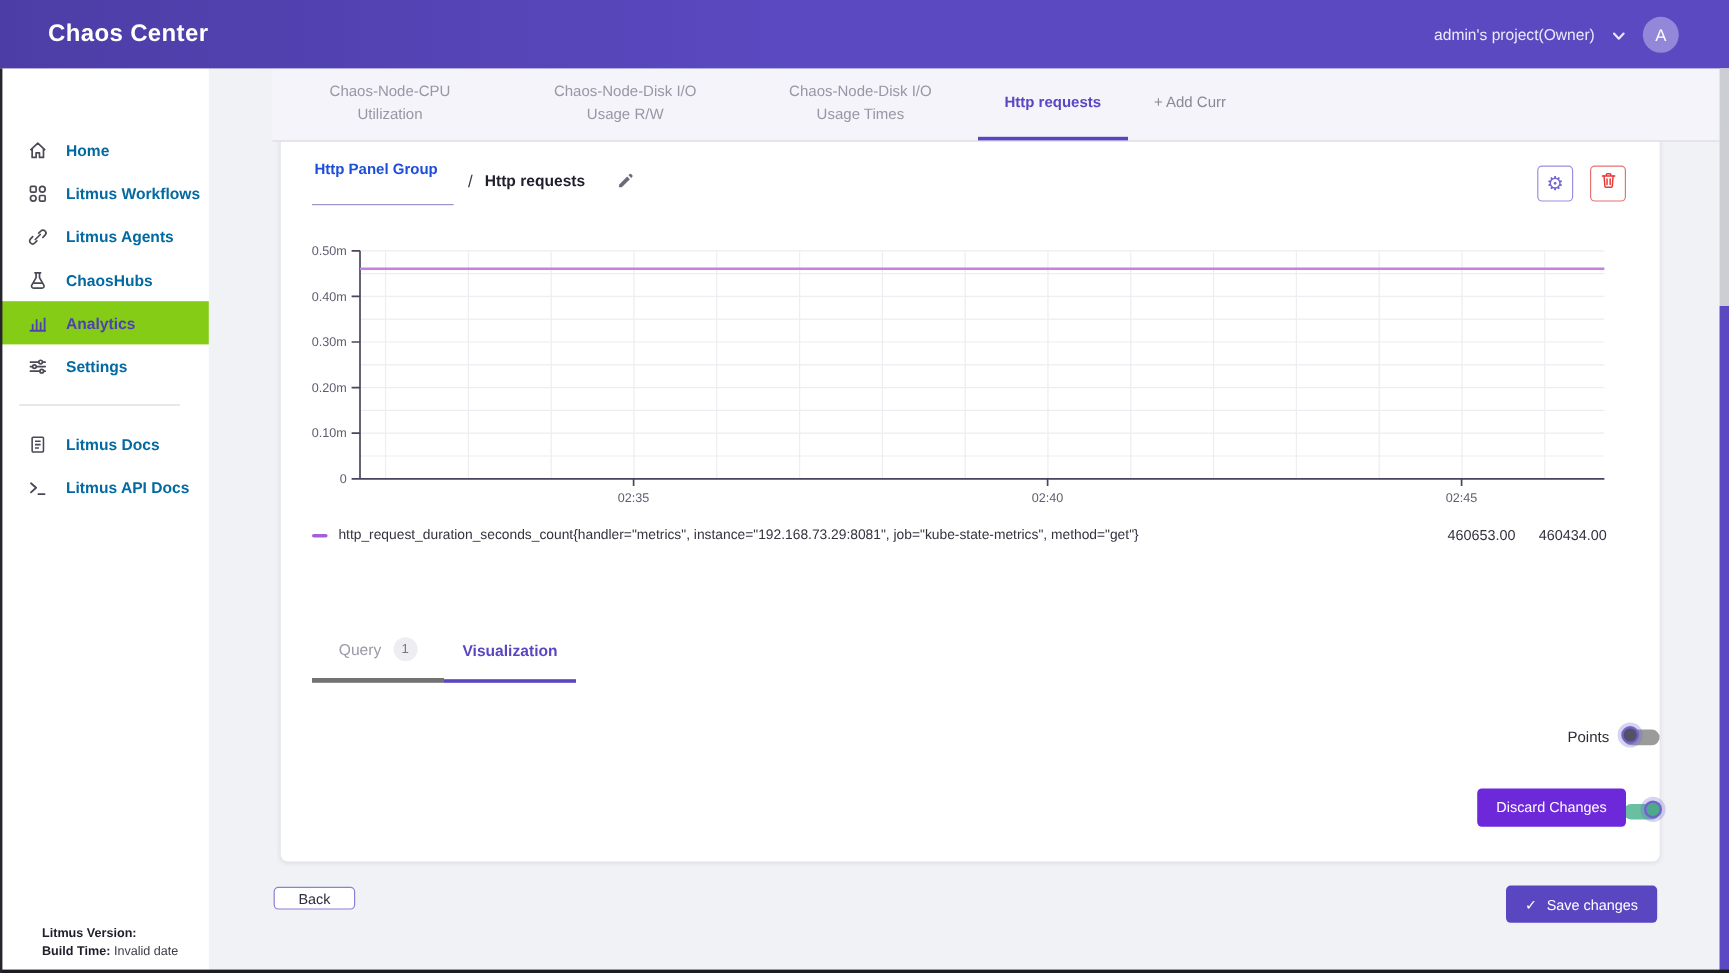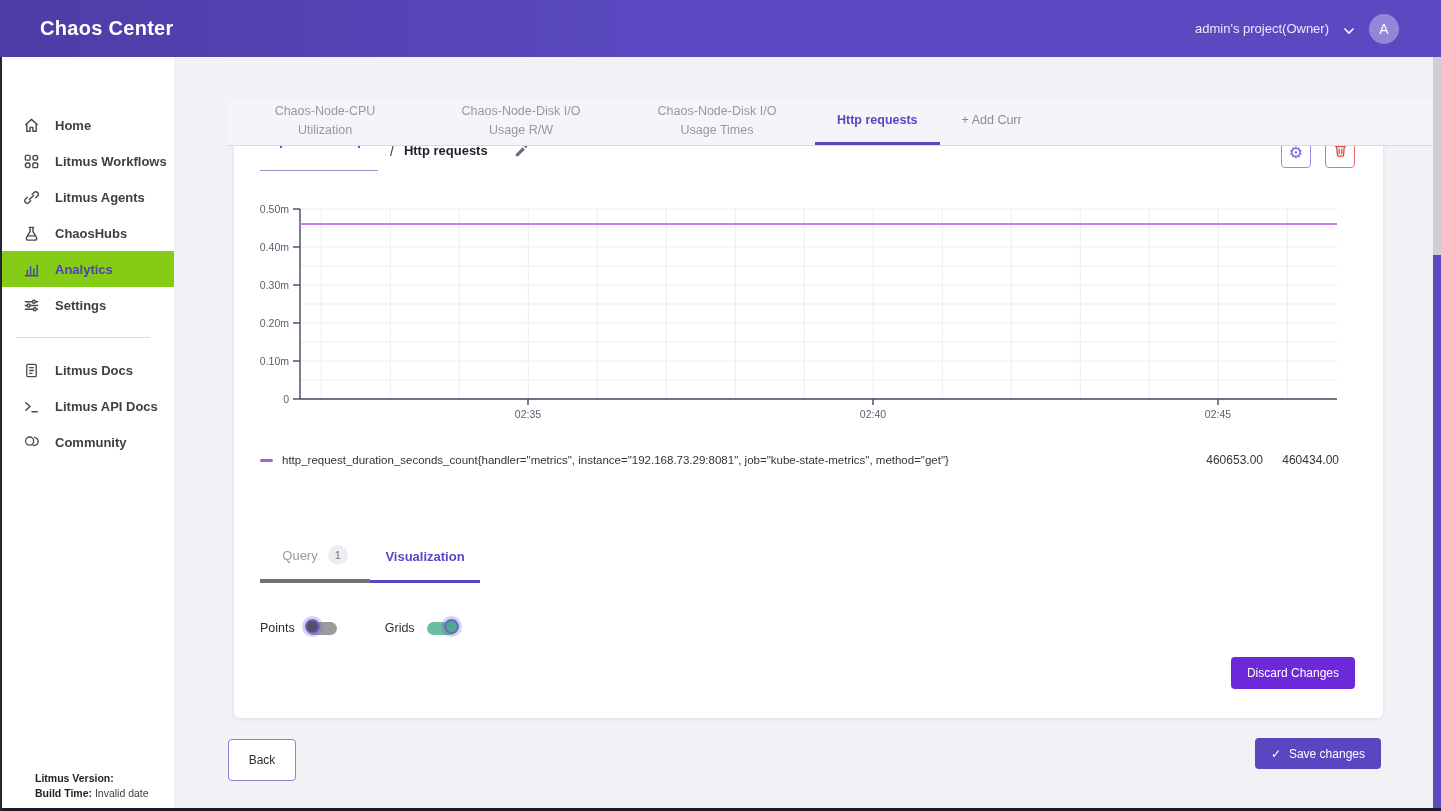--- a/index.html
+++ b/index.html
@@ -29,35 +29,35 @@
     color:#fff; font-size:14px; display:flex; align-items:center; justify-content:center;
   }
 
   
   .sidebar {
     position:absolute; top:57px; left:0; bottom:0; width:174px; background:#ffffff; z-index:30;
   }
   .nav { padding-top:50px; }
   .nav-item {
     height:36px; display:flex; align-items:center; gap:15px; padding-left:23px;
-    font-size:13px; font-weight:bold; color:#404040; cursor:pointer;
+    font-size:13px; font-weight:bold; color:#0369a1; cursor:pointer;
   }
   .nav-item .nicon { width:17px; height:17px; color:#4a4956; flex:0 0 auto; display:flex; }
   .nav-item.active { background:#84cc16; color:#4f41b5; }
   .nav-item.active .nicon { color:#4f41b5; }
   .nav-divider { height:1px; background:#d9d9e0; margin:14px 24px 14px 16px; }
   .version-block { position:absolute; left:16px; bottom:10px; font-size:10.5px; line-height:1.45; color:#2a2935;margin-left:19px; }
   .version-block b { color:#1f1e2a; }
   .version-block .plain { font-weight:normal; color:#3c3b47; }
 
   
   .tabstrip {
-    position:absolute; left:227px; top:57px; right:8px; height:47px;
+    position:absolute; left:227px; top:57px; right:8px; height:61px;
     background:#f4f4fa; border-bottom:1px solid #d9d9e2;
-    display:flex; align-items:stretch; z-index:20;margin-top:42px;
+    display:flex; align-items:stretch; z-index:20;
   }
   .ptab {
     display:flex; align-items:center; justify-content:center; text-align:center;
     font-size:12.5px; color:#9897a5; padding:0 22px; max-width:200px; line-height:1.45;
     border-bottom:3px solid transparent; cursor:pointer;
   }
   .ptab.wrap { width:196px; }
   .ptab.active { color:#5b46c2; font-weight:bold; border-bottom-color:#5b46c2; }
   .ptab.addpanel { color:#8a8998; }
 
@@ -86,59 +86,59 @@
 
   
   .chart-wrap { margin:34px 0 0 0; }
   .chart-wrap svg { display:block; }
 
   
   .legend { padding:6px 44px 0 26px; }
   .legend-head { display:flex; font-size:12px; color:#2bc4d4; }
   .legend-head .col-avg { margin-left:auto; width:70px; text-align:right; }
   .legend-head .col-curr { width:76px; text-align:right; }
-  .legend-row { display:flex; align-items:center; margin-top:14px; font-size:11.5px; color:#34323f; }
+  .legend-row { display:flex; align-items:center; margin-top:0; font-size:11.5px; color:#34323f; }
   .legend-dash { width:13px; height:3px; border-radius:2px; background:#a35fd6; margin-right:9px; flex:0 0 auto; }
   .legend-row .col-avg { margin-left:auto; width:70px; text-align:right; font-size:12px; }
   .legend-row .col-curr { width:76px; text-align:right; font-size:12px; }
 
   
   .subtabs { display:flex; margin:78px 0 0 26px; }
   .subtab {
     min-width:110px; padding:0 8px 14px 8px; text-align:center; font-size:13px;
     color:#9b99a8; border-bottom:4px solid #737373; cursor:pointer;
     display:flex; align-items:center; justify-content:center; gap:10px;
   }
   .subtab.active { color:#5b46c2; font-weight:bold; border-bottom:3px solid #5b46c2; padding-bottom:13px; }
   .badge {
     width:20px; height:20px; border-radius:50%; background:#ededf2; color:#77757f;
     font-size:11px; display:flex; align-items:center; justify-content:center; font-weight:normal;
   }
 
   
-  .toggles { display:flex; align-items:flex-end; gap:48px; margin:38px 0 0 26px; }
+  .toggles { display:flex; align-items:flex-end; gap:48px; margin:38px 0 0 26px;flex-direction:column; }
   .toggle-field { display:flex; align-items:center; gap:12px; font-size:12.5px; color:#2e2d3a; }
   .switch { position:relative; width:30px; height:13px; border-radius:7px; background:#9b9b9b; cursor:pointer; }
   .switch .thumb {
     position:absolute; top:-3px; left:-2px; width:15px; height:15px; border-radius:50%;
     background:#555066; border:2px solid #6f63cc; box-shadow:0 0 0 3px rgba(111,99,204,.28);
   }
   .switch.on { background:#69bfa0; }
   .switch.on .thumb { left:auto; right:-2px; background:#4ea98c; }
 
   
   .discard-btn {
     position:absolute; right:28px; bottom:29px; background:#6d28d9; color:#fff;
     font-size:12px; padding:9px 16px; border:none; border-radius:4px; cursor:pointer;
     font-family:"Liberation Sans",sans-serif;
   }
 
   
   .back-btn {
-    position:absolute; left:228px; top:739px; width:68px; height:42px;
+    position:absolute; left:228px; top:739px; width:68px; height:19px;
     background:#fff; border:1px solid #8b7fd6; border-radius:4px; font-size:12px;
     color:#2e2d3a; cursor:pointer; font-family:"Liberation Sans",sans-serif; z-index:20;
   }
   .save-btn {
     position:absolute; right:60px; top:738px; height:31px; padding:0 16px;
     background:#5b46c2; border:none; border-radius:4px; font-size:12px; color:#fff;
     cursor:pointer; display:flex; align-items:center; gap:8px;
     font-family:"Liberation Sans",sans-serif; z-index:20;
   }
 
@@ -238,29 +238,20 @@
       <span>Litmus Docs</span>
     </div>
     <div class="nav-item">
       <span class="nicon">
         <svg viewBox="0 0 18 18" width="17" height="17" fill="none" stroke="currentColor" stroke-width="1.6" stroke-linecap="round" stroke-linejoin="round">
             <path d="M3 5 l4.5 4 L3 13"></path>
             <path d="M9.5 14.5 h5.5"></path>
           </svg>
       </span>
       <span>Litmus API Docs</span>
-    </div>
-    <div class="nav-item">
-      <span class="nicon">
-        <svg viewBox="0 0 18 18" width="17" height="17" fill="none" stroke="currentColor" stroke-width="1.4">
-            <circle cx="7" cy="7.5" r="4.3"></circle>
-            <path d="M10.2 11.9 a4.3 4.3 0 1 0 1.4-8.3"></path>
-          </svg>
-      </span>
-      <span>Community</span>
     </div>
   </nav>
 
   <div class="version-block">
     <div><b>Litmus Version:</b></div>
     <div><b>Build Time:</b> <span class="plain">Invalid date</span></div>
   </div>
 </aside>
 
 <div class="tabstrip">

